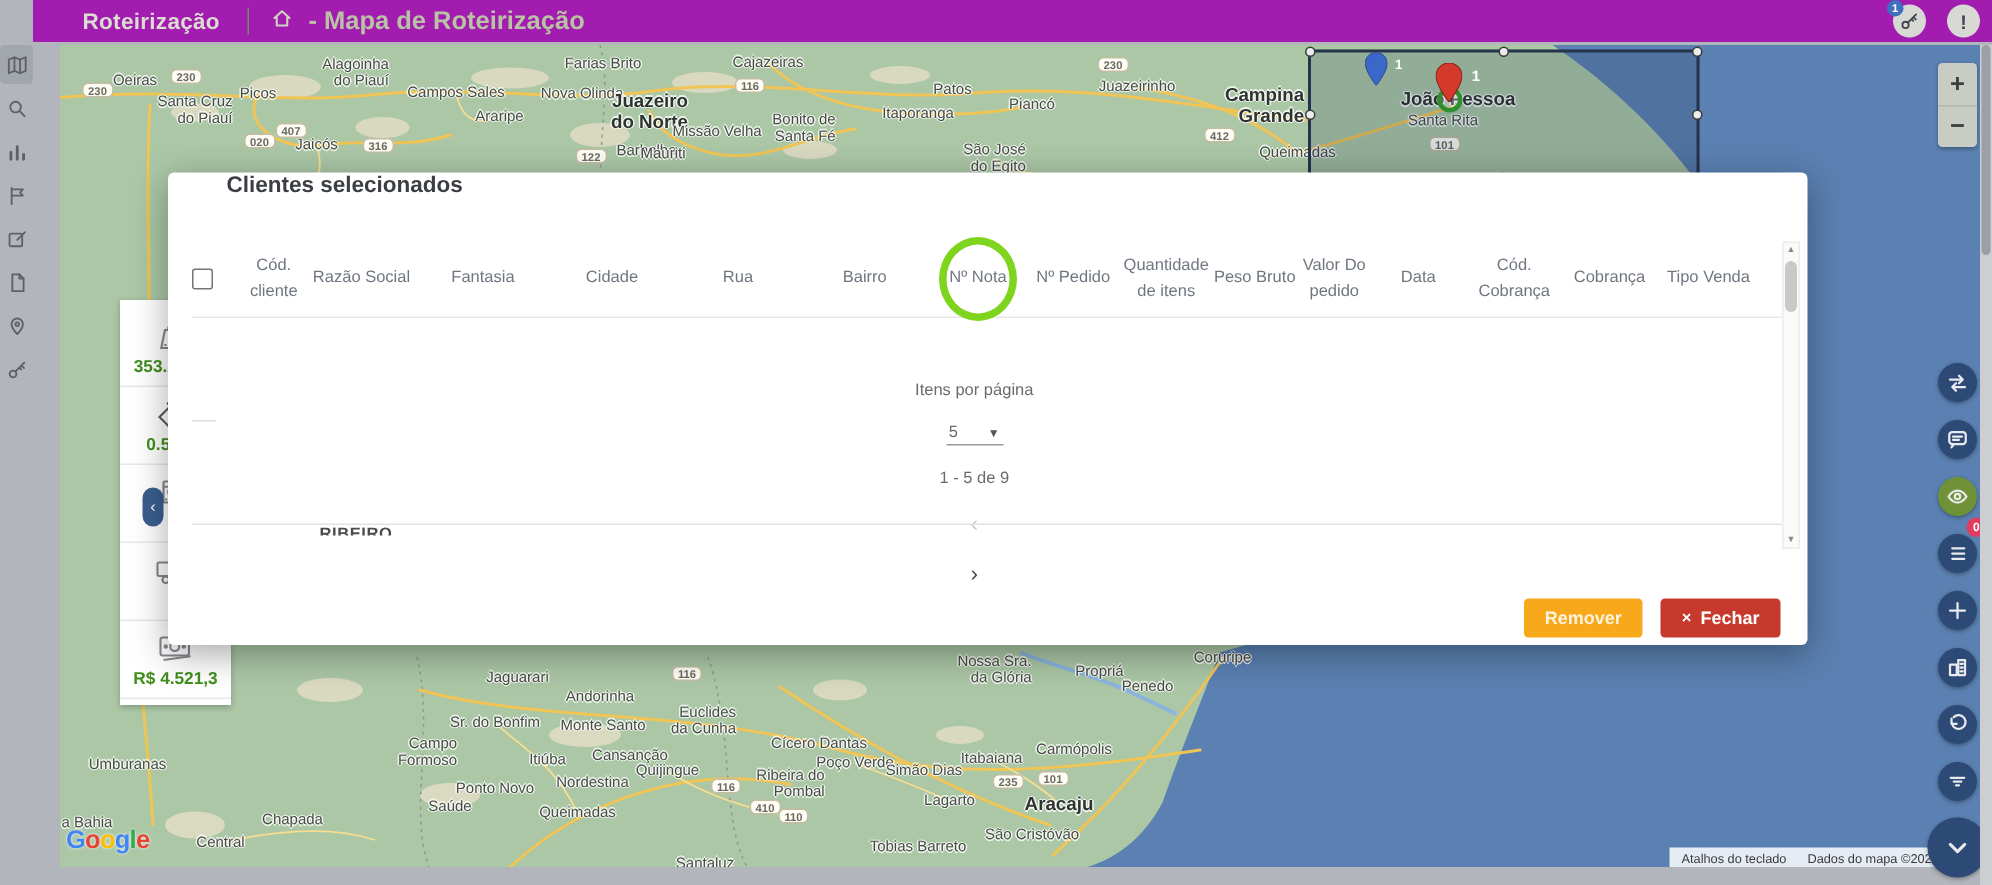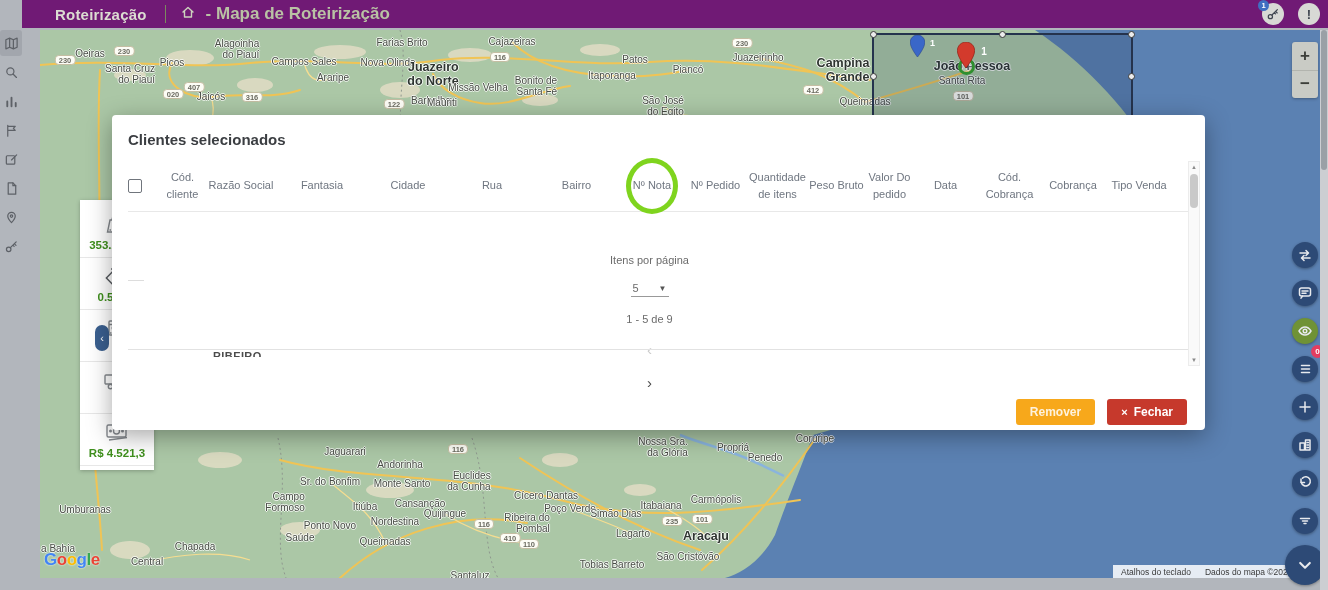--- a/index.html
+++ b/index.html
@@ -1,20 +1,20 @@
 <!DOCTYPE html>
 <html><head>
 <meta charset="utf-8">
 <style>
   * { margin:0; padding:0; box-sizing:border-box; }
   html,body { width:1328px; height:590px; overflow:hidden; font-family:"Liberation Sans",sans-serif; }
   .app { position:relative; width:1328px; height:590px; background:#b2b6bc; overflow:hidden; }
 
   
-  .header { position:absolute; left:22px; top:0; width:1306px; height:28px; background:#701a75; display:flex; align-items:center; }
+  .header { position:absolute; left:22px; top:0; width:1306px; height:28px; background:#a21caf; display:flex; align-items:center; }
   .app-title { color:#dcdcd2; font-weight:bold; font-size:15px; margin-left:33px; letter-spacing:.2px; }
   .hdr-sep { width:1px; height:18px; background:#7b8a5e; margin:0 14px 0 18px; }
   .breadcrumb { color:#b9c2a4; font-size:17px; font-weight:bold; margin-left:10px; }
   .hdr-actions { position:absolute; right:8px; top:3px; display:flex; gap:14px; }
   .hdr-btn { position:relative; width:22px; height:22px; border-radius:50%; background:#d8d9d5; display:flex; align-items:center; justify-content:center; color:#3f4650; font-weight:bold; font-size:13px; }
   .hdr-badge { position:absolute; left:-4px; top:-3px; width:11px; height:11px; border-radius:50%; background:#3f6fc1; color:#fff; font-size:7.5px; font-weight:bold; display:flex; align-items:center; justify-content:center; }
 
   
   .rail { position:absolute; left:0; top:0; width:22px; height:590px; background:#b2b6bc; z-index:5; }
   .rail-item { width:22px; height:26px; display:flex; align-items:center; justify-content:center; margin-top:3px; }
@@ -59,21 +59,21 @@
   .rbtn svg { stroke:#e8eaee; fill:none; stroke-width:1.5; stroke-linecap:round; stroke-linejoin:round; }
   .rbtn.green { background:#6f9236; }
   .rbtn.big { left:1285px; width:40px; height:40px; }
   .rbadge { position:absolute; left:1311px; top:345px; width:13px; height:13px; border-radius:50%; background:#e23d60; color:#fff; font-size:8px; font-weight:bold; display:flex; align-items:center; justify-content:center; z-index:9; }
 
   .page-scrollbar { position:absolute; left:1320px; top:30px; width:8px; height:560px; background:#ccced2; z-index:9; }
   .page-scrollbar .thumb { position:absolute; top:0; left:1px; width:6px; height:140px; border-radius:3px; background:#9aa0a6; }
 
   
   .modal { position:absolute; left:112px; top:115px; width:1093px; height:315px; background:#fff; border-radius:4px; box-shadow:0 6px 24px rgba(0,0,0,.35); z-index:10; padding:0 16px; }
-  .modal-title { padding-top:16px; font-size:15px; font-weight:bold; color:#3b3e42; height:45px; }
+  .modal-title { font-size:15px; font-weight:bold; color:#3b3e42; height:45px;margin-left:23px; }
   .thead { display:flex; align-items:center; height:52px; border-bottom:1px solid #e8e8e8; padding-right:14px; }
   .cb-cell { width:33px; }
   .checkbox { width:14px; height:14px; border:1.6px solid #70757c; border-radius:2px; }
   .col { font-size:11px; color:#6f7680; text-align:center; line-height:1.5; position:relative; }
   .col.hl::after { content:''; position:absolute; left:50%; top:50%; width:42px; height:46px; transform:translate(-50%,-50%); border:5px solid #7fd41e; border-radius:50%; pointer-events:none; }
   .tbody { position:relative; height:138px; border-bottom:1px solid #e2e2e2; }
   .tbody .dash { position:absolute; left:0; top:68px; width:16px; border-top:1px solid #ddd; }
   .clip-row { height:7px; overflow:hidden; }
   .clip-row span { display:block; margin-left:85px; font-size:11px; font-weight:bold; color:#4c4c4c; letter-spacing:.4px; }
 

